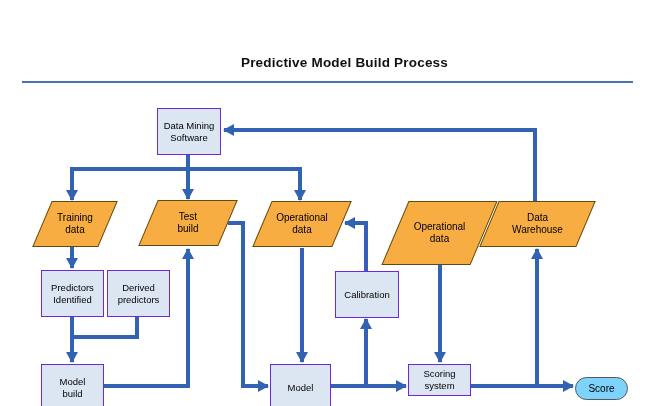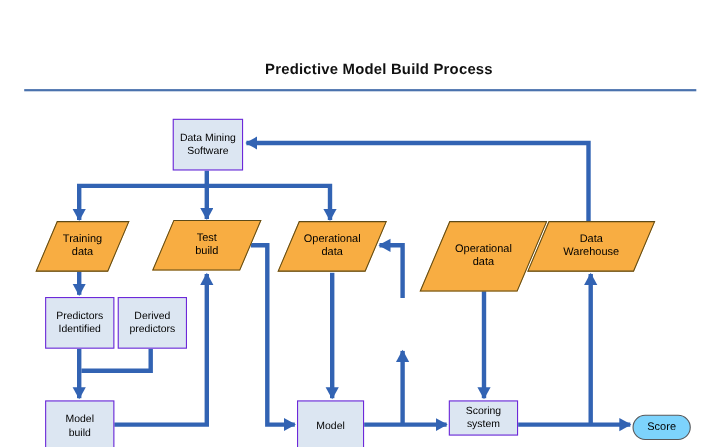--- a/index.html
+++ b/index.html
@@ -103,20 +103,21 @@
     <span class="lbl">Data
 Warehouse</span>
   </div>
 
   <div class="node box" style="left:41px;top:236px;width:63px;height:47px;">Predictors
 Identified</div>
 
   <div class="node box" style="left:107px;top:236px;width:63px;height:47px;">Derived
 predictors</div>
 
+  <div class="node box" style="left:335px;top:237px;width:64px;height:47px;">Calibration</div>
 
   <div class="node box" style="left:41px;top:330px;width:63px;height:48px;">Model
 build</div>
 
   <div class="node box" style="left:270px;top:330px;width:61px;height:48px;">Model</div>
 
   <div class="node box" style="left:408px;top:330px;width:63px;height:32px;">Scoring
 system</div>
 
   <div class="node terminator" style="left:575px;top:343px;width:53px;height:23px;">Score</div>

